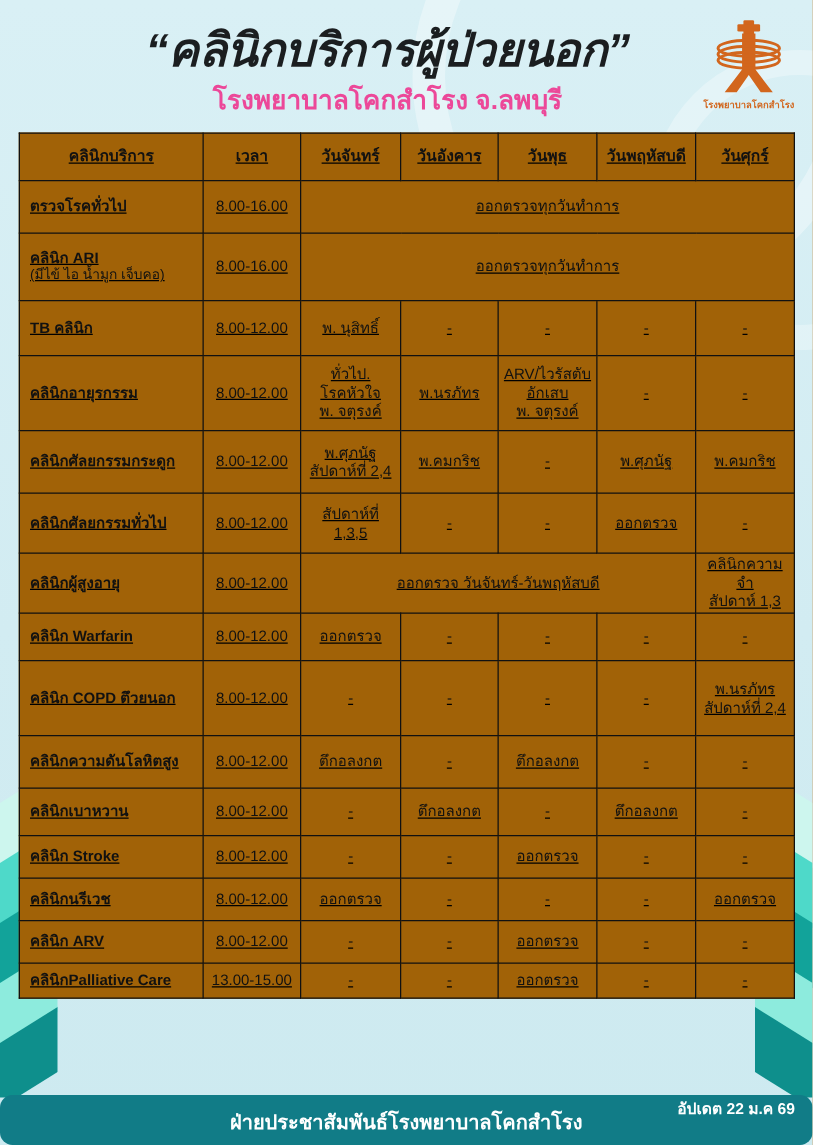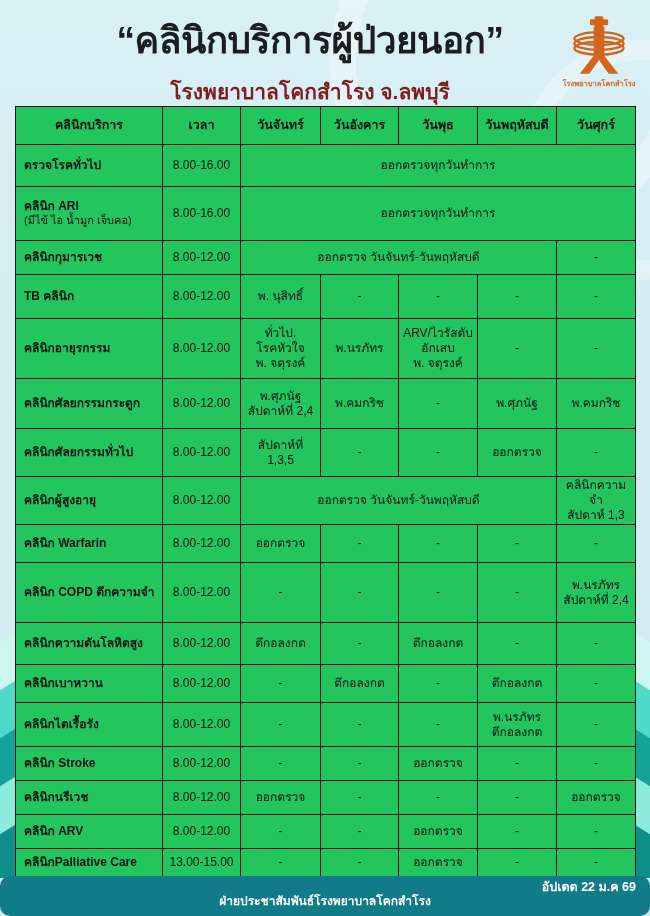--- a/index.html
+++ b/index.html
@@ -22,40 +22,40 @@
   .ribbon-right i{transform:skewY(32deg);}
   .rb1{top:0;background:#cdf6ee;}
   .rb2{top:48px;background:#4ed9c9;}
   .rb3{top:96px;background:#12a39a;}
   .rb4{top:144px;background:#8debdd;}
   .rb5{top:192px;background:#0e8f8c;}
 
   
   .header{position:absolute;top:14px;left:0;width:650px;height:90px;}
   .title-block{position:absolute;left:40px;top:6px;width:540px;text-align:center;}
-  .main-title{font-size:37px;font-weight:800;color:#1b1e20;letter-spacing:-0.5px;line-height:1.15;}
-  .subtitle{font-size:21px;font-weight:700;color:#7f1d1d;margin-top:12px;}
+  .main-title{font-size:37px;font-weight:800;color:#1b1e20;letter-spacing:-0.5px;line-height:1.15;font-style:italic;}
+  .subtitle{font-size:21px;font-weight:700;color:#ec4899;margin-top:0;}
   .logo-box{position:absolute;right:8px;top:0px;width:86px;text-align:center;}
   .logo-box svg{display:block;margin:0 auto;}
   .logo-caption{font-size:7.5px;color:#d2661d;font-weight:700;margin-top:1px;}
 
   
   .tbl-wrap{position:absolute;left:15px;top:106px;width:620px;}
-  table{border-collapse:collapse;width:620px;table-layout:fixed;background:#22c55e;}
+  table{border-collapse:collapse;width:620px;table-layout:fixed;background:#a16207;text-decoration:underline;}
   td,th{border:1.6px solid #111;vertical-align:middle;text-align:center;
         font-size:12px;color:#111;white-space:pre-line;line-height:1.25;padding:1px 2px;}
   th{font-size:12.5px;font-weight:700;}
   td.clinic{text-align:left;padding-left:8px;font-weight:700;font-size:12px;}
   td.clinic .sub{display:block;font-weight:400;font-size:11px;}
   td.time{font-size:12px;}
 
   
   .footer-band{position:absolute;left:0;bottom:0;width:650px;height:40px;background:#117c87;border-radius:10px;}
   .footer-dept{position:absolute;left:0;width:650px;bottom:6px;text-align:center;
-               color:#fff;font-size:12px;font-weight:600;}
+               color:#fff;font-size:16px;font-weight:600;}
   .footer-updated{position:absolute;right:14px;top:1px;color:#fff;font-size:12.5px;font-weight:600;}
 </style>
 </head>
 <body>
 
 <div class="bg-circle c1"></div>
 <div class="bg-circle c2"></div>
 <div class="bg-circle c3"></div>
 <div class="ribbon ribbon-left">
   <i class="rb1"></i>
@@ -123,26 +123,20 @@
         <tr style="height: 42px; margin-left: 16px;">
           <td class="clinic">ตรวจโรคทั่วไป</td>
           <td class="time">8.00-16.00</td>
           <td colspan="5">ออกตรวจทุกวันทำการ</td>
         </tr>
         <tr style="height: 54px;">
           <td class="clinic">คลินิก ARI<span class="sub">(มีไข้ ไอ น้ำมูก เจ็บคอ)</span></td>
           <td class="time">8.00-16.00</td>
           <td colspan="5">ออกตรวจทุกวันทำการ</td>
         </tr>
-        <tr style="height: 34px;">
-          <td class="clinic">คลินิกกุมารเวช</td>
-          <td class="time">8.00-12.00</td>
-          <td colspan="4">ออกตรวจ วันจันทร์-วันพฤหัสบดี</td>
-          <td>-</td>
-        </tr>
         <tr style="height: 44px;">
           <td class="clinic">TB คลินิก</td>
           <td class="time">8.00-12.00</td>
           <td>พ. นุสิทธิ์</td>
           <td>-</td>
           <td>-</td>
           <td>-</td>
           <td>-</td>
         </tr>
         <tr style="height: 60px;">
@@ -188,21 +182,21 @@
         <tr style="height: 38px;">
           <td class="clinic">คลินิก Warfarin</td>
           <td class="time">8.00-12.00</td>
           <td>ออกตรวจ</td>
           <td>-</td>
           <td>-</td>
           <td>-</td>
           <td>-</td>
         </tr>
         <tr style="height: 60px;">
-          <td class="clinic">คลินิก COPD ตึกความจำ</td>
+          <td class="clinic">คลินิก COPD ตึวยนอก</td>
           <td class="time">8.00-12.00</td>
           <td>-</td>
           <td>-</td>
           <td>-</td>
           <td>-</td>
           <td>พ.นรภัทร
 สัปดาห์ที่ 2,4</td>
         </tr>
         <tr style="height: 42px;">
           <td class="clinic">คลินิกความดันโลหิตสูง</td>
@@ -213,30 +207,20 @@
           <td>-</td>
           <td>-</td>
         </tr>
         <tr style="height: 38px; padding-left: 22px;">
           <td class="clinic">คลินิกเบาหวาน</td>
           <td class="time">8.00-12.00</td>
           <td>-</td>
           <td>ตึกอลงกต</td>
           <td>-</td>
           <td>ตึกอลงกต</td>
-          <td>-</td>
-        </tr>
-        <tr style="height: 44px;">
-          <td class="clinic">คลินิกไตเรื้อรัง</td>
-          <td class="time">8.00-12.00</td>
-          <td>-</td>
-          <td>-</td>
-          <td>-</td>
-          <td>พ.นรภัทร
-ตึกอลงกต</td>
           <td>-</td>
         </tr>
         <tr style="height: 34px;">
           <td class="clinic">คลินิก Stroke</td>
           <td class="time">8.00-12.00</td>
           <td>-</td>
           <td>-</td>
           <td>ออกตรวจ</td>
           <td>-</td>
           <td>-</td>

